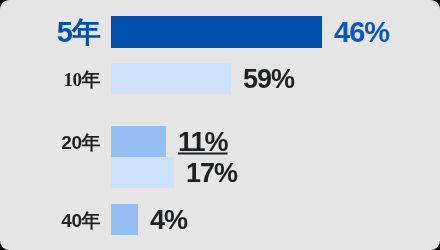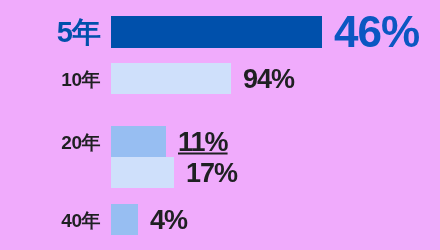--- a/index.html
+++ b/index.html
@@ -56,21 +56,21 @@
     white-space: nowrap;
     font-weight: 700;
     line-height: 1;
     letter-spacing: -1px;
   }
 
   
   .row.r0 { top: 10px; height: 44px; }
   .row.r0 .bar { top: 6px; height: 32px; }
   .row.r0 .row-label { font-size: 29px; letter-spacing: -1px; }
-  .row.r0 .value { font-size: 44px; }
+  .row.r0 .value { font-size: 29px; }
 
   
   .row.r1 { top: 58px; height: 41px; }
   .row.r2 { top: 105px; height: 41px; margin-top: 16px; }
   .row.r3 { top: 152px; height: 41px; }
   .row.r4 { top: 199px; height: 41px; padding-left: 12px; }
   .row.r1 .bar, .row.r2 .bar, .row.r3 .bar, .row.r4 .bar {
     top: 5px; height: 31px;
   }
   .row.r1 .row-label, .row.r2 .row-label,
@@ -78,36 +78,36 @@
     font-size: 19px;
   }
   .row.r1 .value, .row.r2 .value,
   .row.r3 .value, .row.r4 .value {
     font-size: 27px;
   }
 </style>
 </head>
 <body style="background: rgb(0, 0, 0);">
 
-<div id="chart" style="background: #f0abfc;">
+<div id="chart" style="background: #e5e5e5; border-radius: 9px;">
 
   <div class="row r0">
     <div class="label-wrap" style="width: 100px;">
       <span class="row-label" style="color: rgb(0, 80, 171);">5年</span>
     </div>
     <div class="bar" style="left: 111px; width: 211px; background: rgb(0, 80, 171);"></div>
     <span class="value" style="left: 334px; color: rgb(11, 87, 194);">46%</span>
   </div>
 
   <div class="row r1">
-    <div class="label-wrap" style="width: 100px;">
+    <div class="label-wrap" style="width: 100px; font-family: Liberation Serif, serif;">
       <span class="row-label" style="color: rgb(31, 32, 34);">10年</span>
     </div>
     <div class="bar" style="left: 111px; width: 120px; background: rgb(207, 224, 251);"></div>
-    <span class="value" style="left: 243px; color: rgb(31, 32, 34);">94%</span>
+    <span class="value" style="left: 243px; color: rgb(31, 32, 34);">59%</span>
   </div>
 
   <div class="row r2">
     <div class="label-wrap" style="width: 100px;">
       <span class="row-label" style="color: rgb(31, 32, 34);">20年</span>
     </div>
     <div class="bar" style="left: 111px; width: 55px; background: rgb(151, 190, 242);"></div>
     <span class="value" style="left: 178px; color: rgb(31, 32, 34); text-decoration: underline;">11%</span>
   </div>
 

